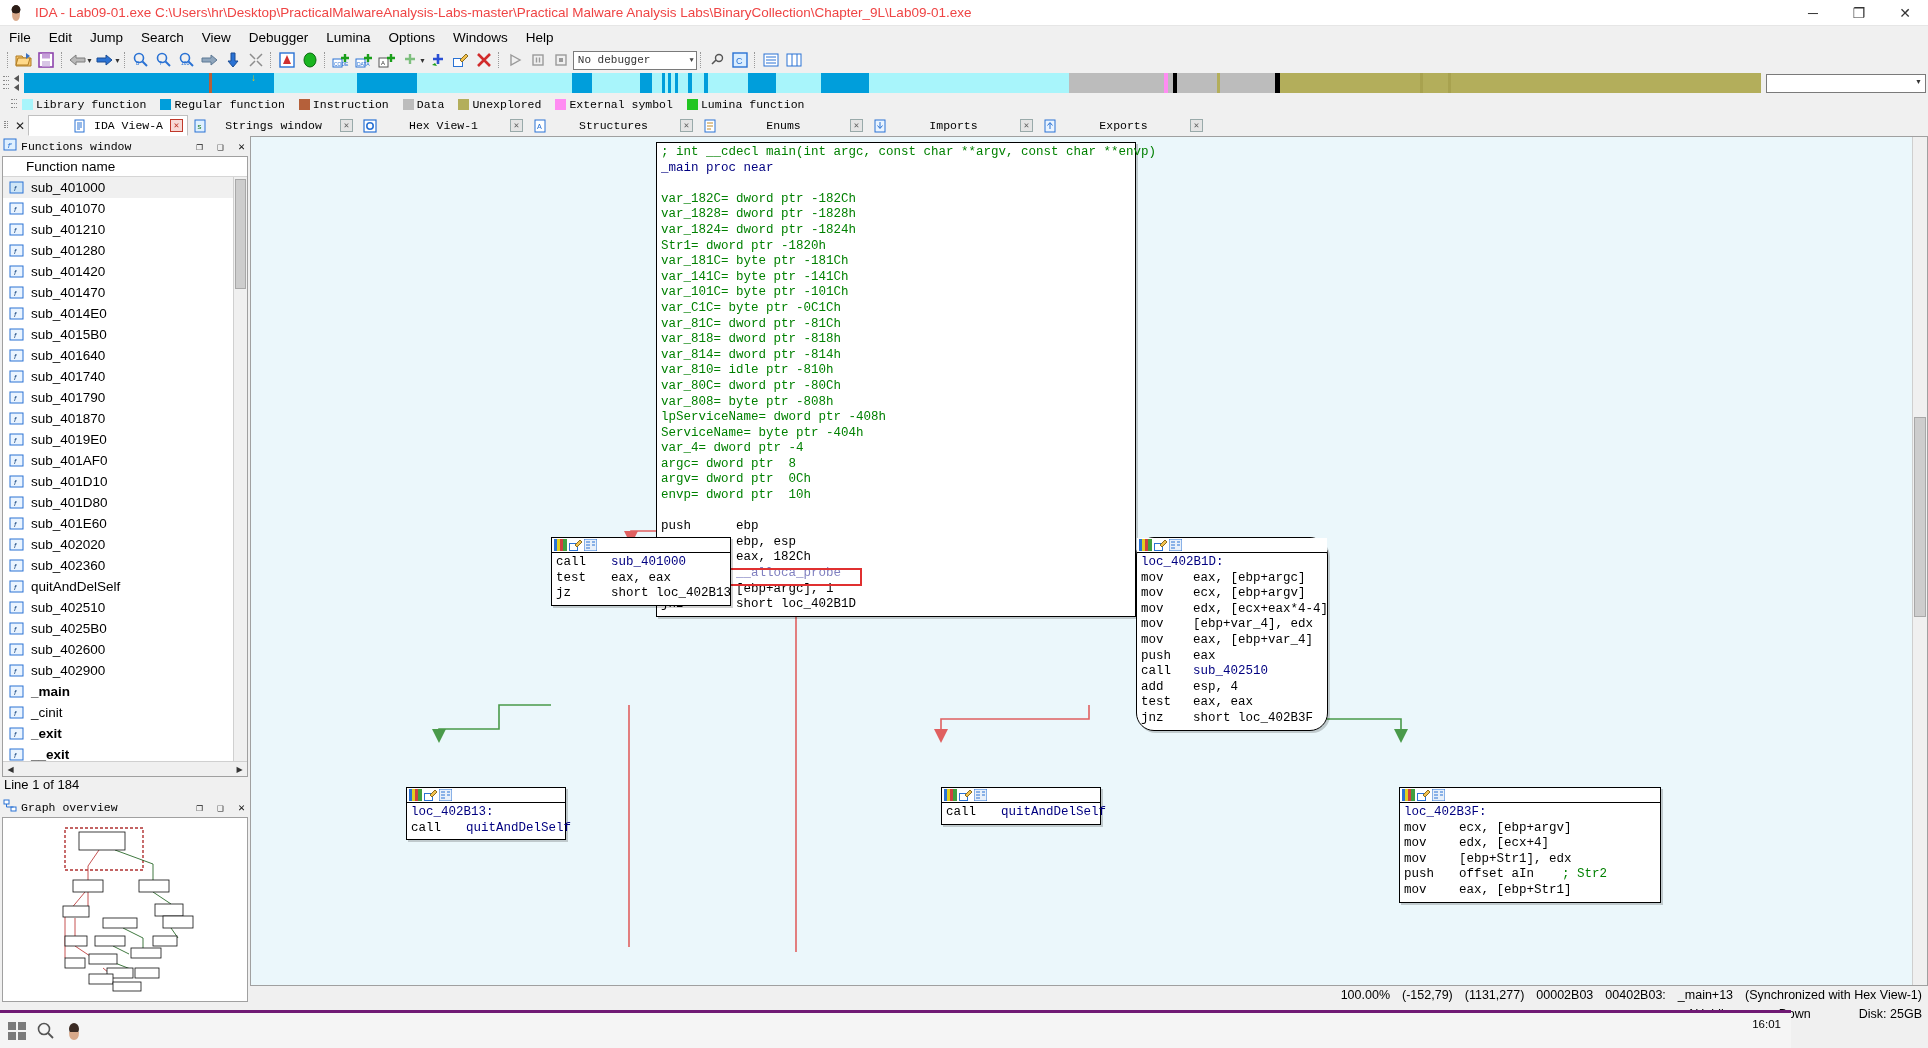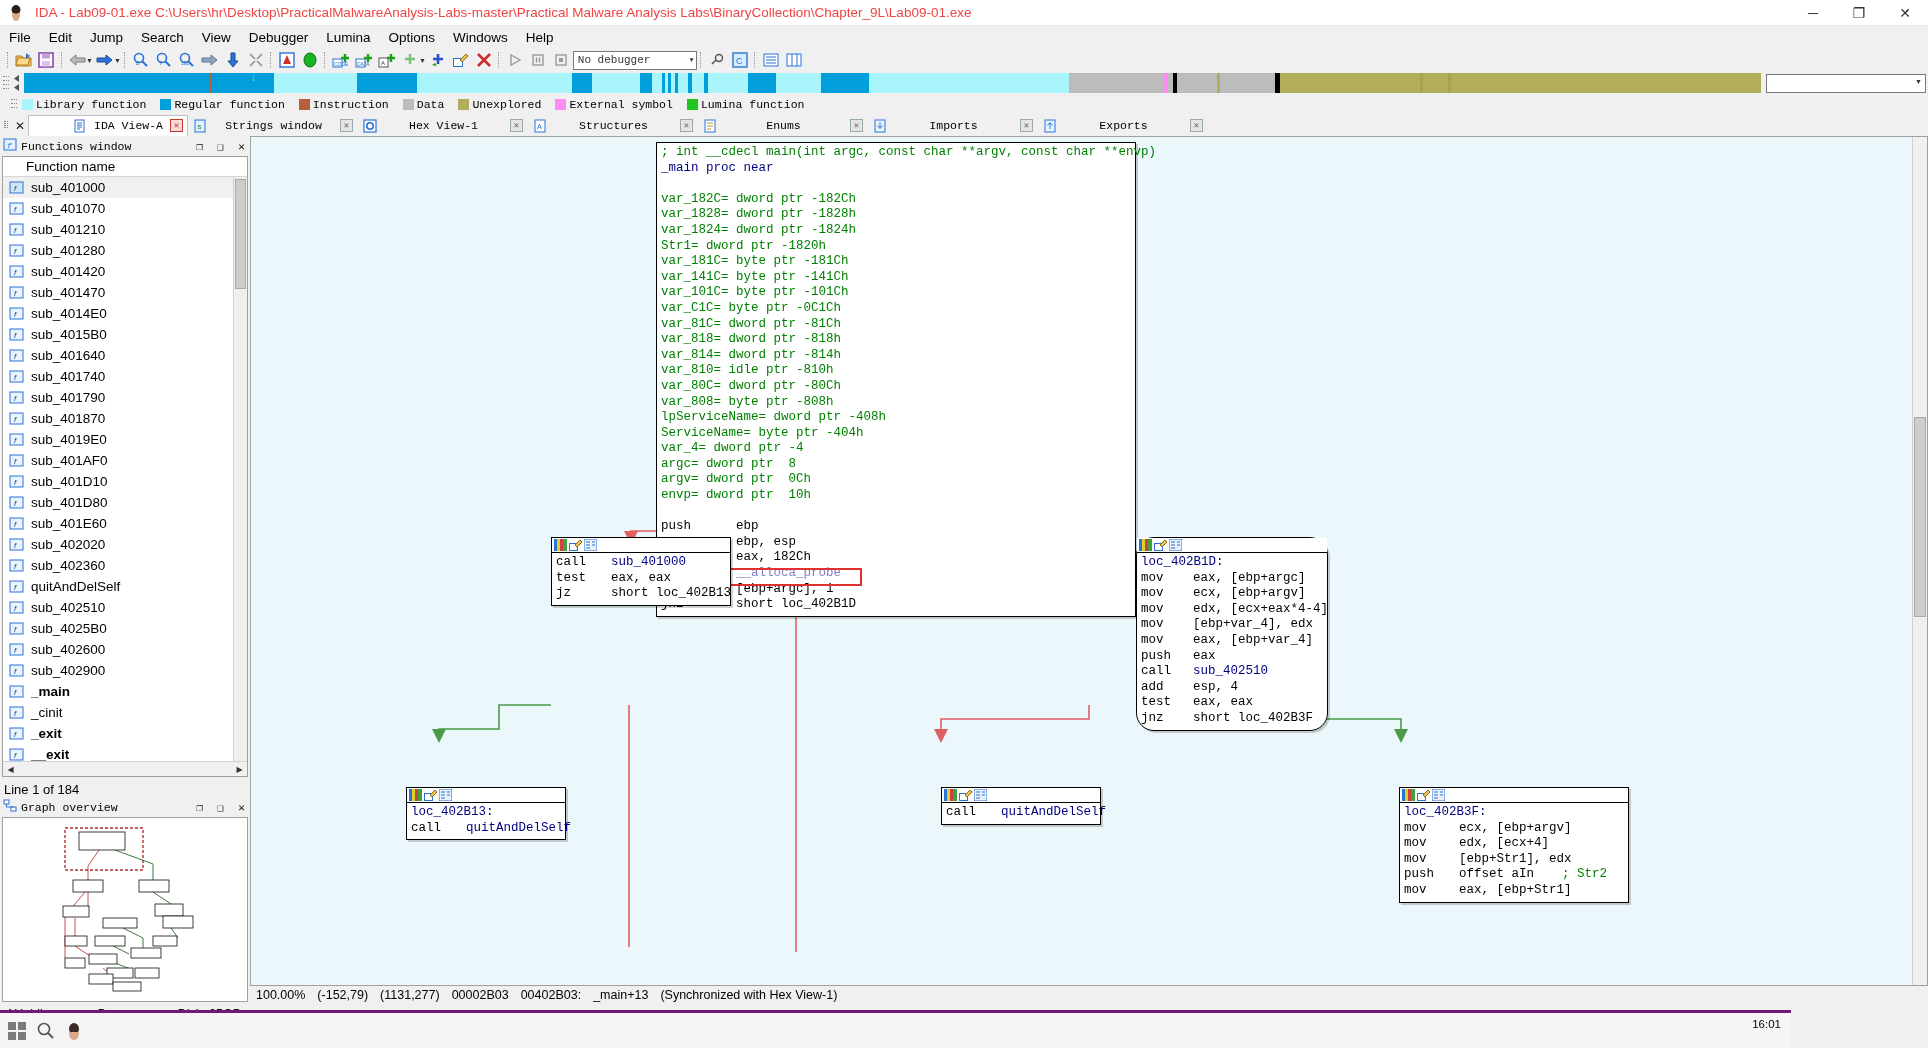--- a/index.html
+++ b/index.html
@@ -92,21 +92,21 @@
                padding-left:23px; font-size:13.5px; color:#000; }
   .fl-body { flex:1; overflow:hidden; position:relative; }
   .fl-row { height:21px; display:flex; align-items:center; padding-left:6px; font-size:13.5px; color:#000; gap:7px; }
   .fl-row.sel { background:#f0f0f0; }
   .fl-row .fico { width:15px; height:14px; flex:0 0 15px; }
   .fl-row.bold span.nm { font-weight:bold; }
   .fl-scroll { position:absolute; right:0; top:0; width:14px; bottom:0; background:#f0f0f0; border-left:1px solid #d0d0d0; }
   .fl-thumb { position:absolute; left:1px; width:11px; background:#cdcdcd; border:1px solid #a8a8a8; }
   .fl-hscroll { height:15px; background:#f0f0f0; border-top:1px solid #d0d0d0; display:flex; align-items:center; justify-content:space-between; }
   .hs-arrow { width:15px; height:13px; display:flex; align-items:center; justify-content:center; font-size:8px; color:#333; }
-  .fl-status { height:20px; background:#f0f0f0; display:flex; align-items:flex-end; padding-left:4px; font-size:13px; color:#000; }
+  .fl-status { height:20px; background:#f0f0f0; display:flex; align-items:flex-start; padding-left:4px; font-size:13px; color:#000; }
   .overview { height:185px; background:#fff; border:1px solid #a0a0a0; margin:0 2px 2px 2px; position:relative; overflow:hidden; }
 
   
   .graphpane { flex:1; background:#f0f0f0; position:relative; display:flex; flex-direction:column; }
   .graph { flex:1; background:#ebf7fb; border:1px solid #a0a0a0; position:relative; overflow:hidden; }
   .gvscroll { position:absolute; right:0; top:0; bottom:0; width:15px; background:#f0f0f0; border-left:1px solid #cfcfcf; }
   .gvthumb { position:absolute; left:1px; width:12px; background:#cdcdcd; border:1px solid #a8a8a8; }
 
   .node {
     position:absolute; background:#ffffff; border:1px solid #000;
@@ -121,21 +121,21 @@
   .code .loc { color:#000080; }
   .code .ext { color:#8080c0; }
   .code .lbl { color:#000080; }
   .code .green { color:#008000; }
 
   .hlbox { position:absolute; border:2px solid #e03030; pointer-events:none; }
 
   svg.edges { position:absolute; left:0; top:0; pointer-events:none; }
 
   
-  .statusbar { height:18px; background:#f0f0f0; display:flex; align-items:center; font-size:12.5px; color:#000; }
+  .statusbar { height:18px; background:#f0f0f0; display:flex; align-items:center; font-size:12.5px; color:#000;justify-content:flex-end; }
   .sb-cell { padding:0 6px; white-space:nowrap; }
 
   .taskbar { position:absolute; left:0; bottom:0; width:1791px; height:38px; background:#f5f5f5; border-top:3px solid #701a75; }
   .tb-left { position:absolute; left:0; top:0; height:38px; display:flex; align-items:center; gap:8px; padding-left:6px; }
   .tb-clock { position:absolute; right:10px; top:4px; text-align:right; font-size:11.5px; color:#000; line-height:14px; }
 </style>
 </head>
 <body>
 
 <div class="app">
@@ -1011,21 +1011,21 @@
             <span class="nbico">
               <svg width="13" height="12" viewBox="0 0 13 12">
                   <rect x="0" y="0" width="13" height="12" fill="#e8f0fa" stroke="#2a72d4"></rect>
                   <path d="M2 3h4M2 6h4M2 9h4M8 3h3M8 6h3" stroke="#2a72d4"></path>
                 </svg>
             </span>
           </div>
           <div class="code"><span style="display:inline-block;width:55px">call</span><span class="loc">quitAndDelSelf</span></div>
         </div>
 
-        <div class="node" style="left:1148px; top:650px; width:230px;">
+        <div class="node" style="left:1148px; top:650px; width:262px;">
           <div class="nodebar">
             <span class="nbico">
               <svg width="13" height="12" viewBox="0 0 13 12">
                   <rect x="0" y="0" width="3" height="12" fill="#2a72d4"></rect>
                   <rect x="3" y="0" width="3" height="12" fill="#e0d020"></rect>
                   <rect x="6" y="0" width="3" height="12" fill="#d04040"></rect>
                   <rect x="9" y="0" width="4" height="12" fill="#40a040"></rect>
                 </svg>
             </span>
             <span class="nbico">

